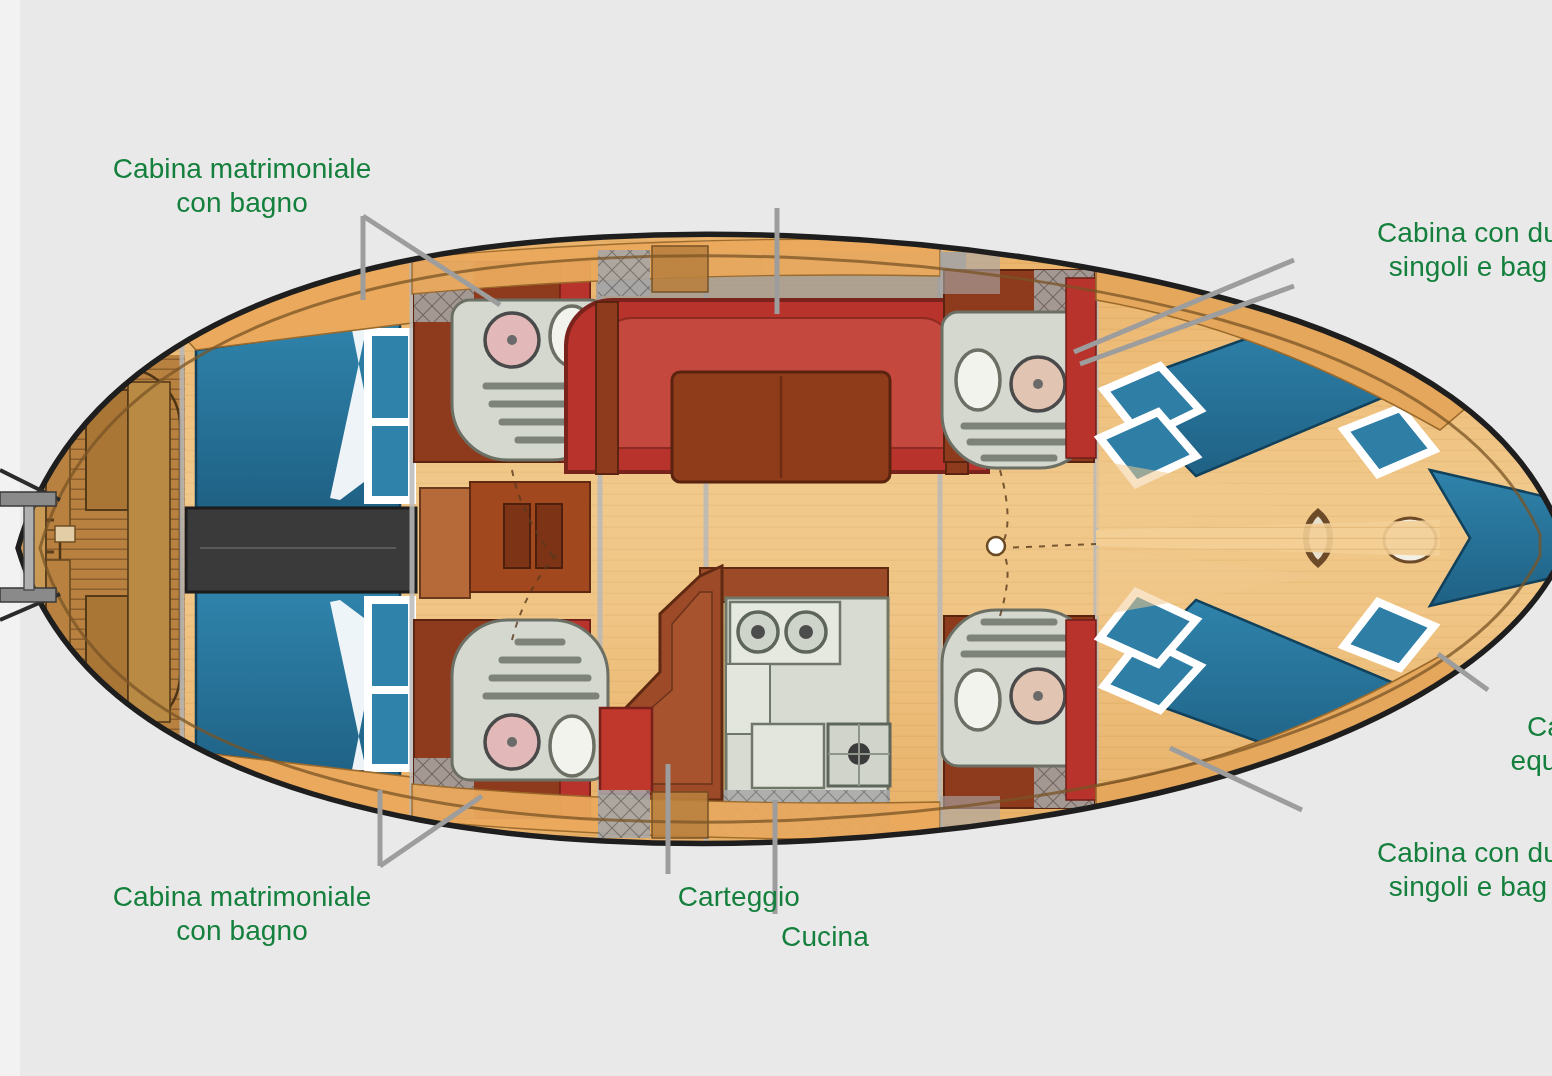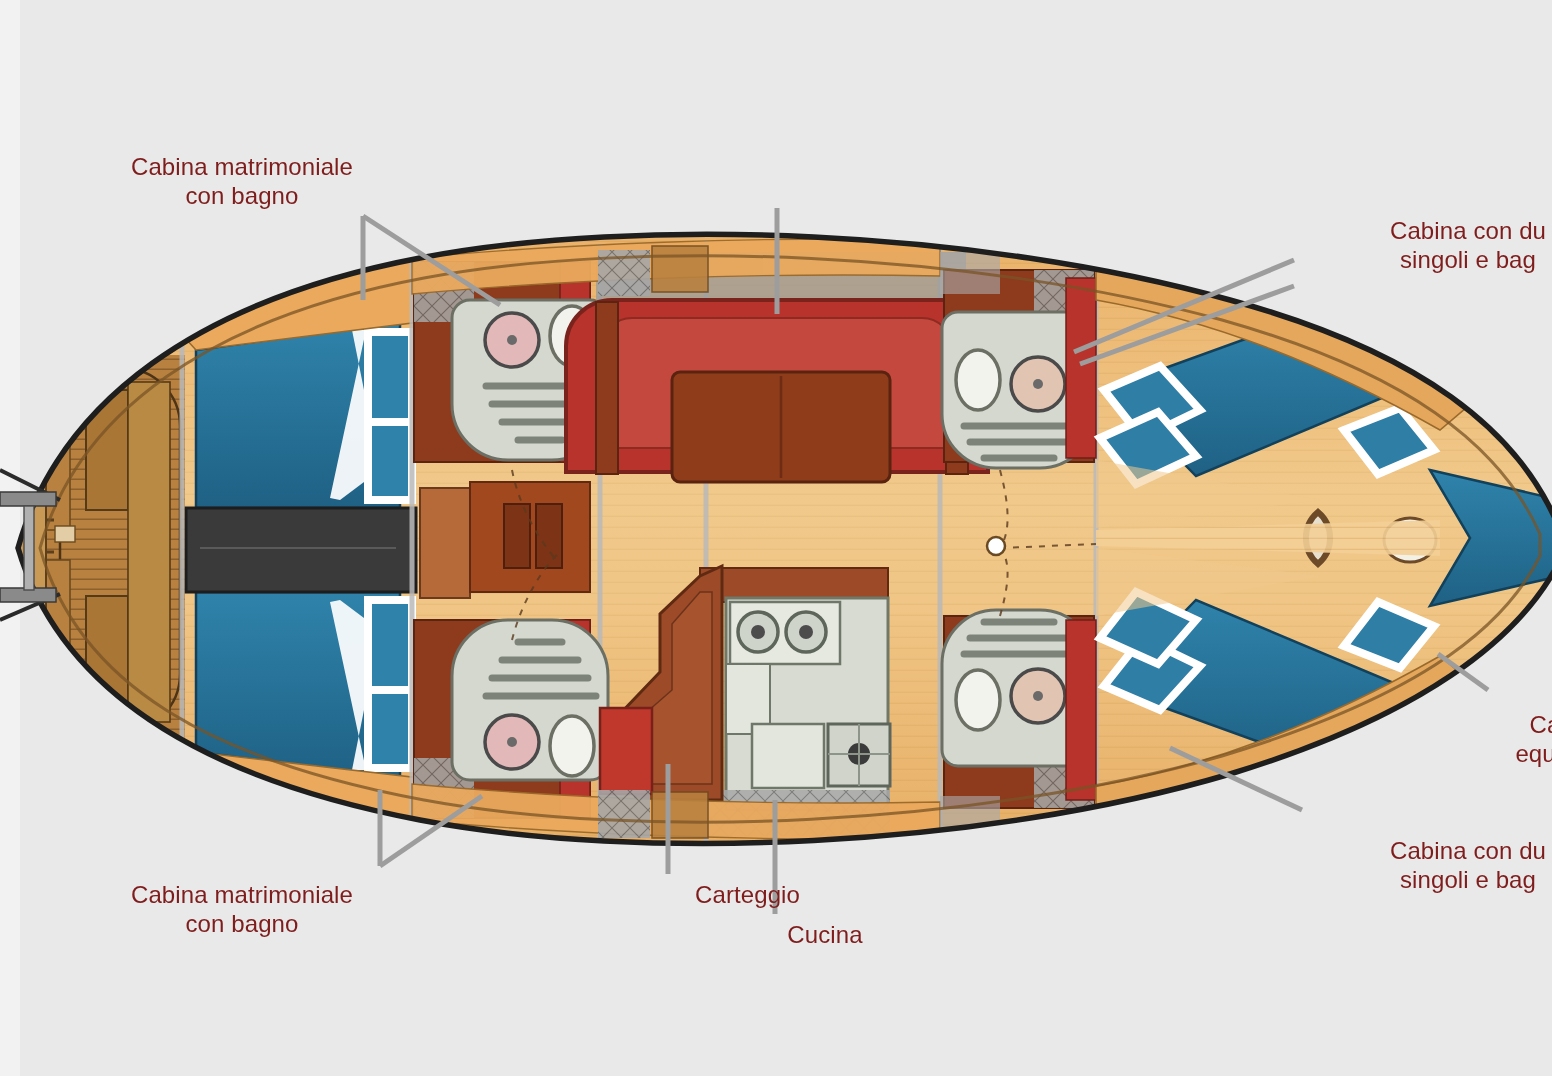--- a/index.html
+++ b/index.html
@@ -13,22 +13,22 @@
   }
   #stage{position:absolute;inset:0;}
   .leftstrip{
     position:absolute;left:0;top:0;width:20px;height:100%;
     background:#f2f2f2;
   }
   svg#plan{position:absolute;left:0;top:0;width:1552px;height:1076px;}
 
   .lbl{
     position:absolute;
-    color:#7f1d1d;
-    font-size:24px;
+    color:#15803d;
+    font-size:28px;
     line-height:1.22;
     letter-spacing:.1px;
     white-space:nowrap;
     text-align:center;
   }
   .lbl.clip{overflow:hidden;}
   .l-topleft{left:42px;top:152px;width:400px;}
   .l-botleft{left:42px;top:880px;width:400px;}
   .l-dinette{left:660px;top:160px;width:250px;}
   .l-carteggio{left:540px;top:880px;width:260px;text-align:right;}

